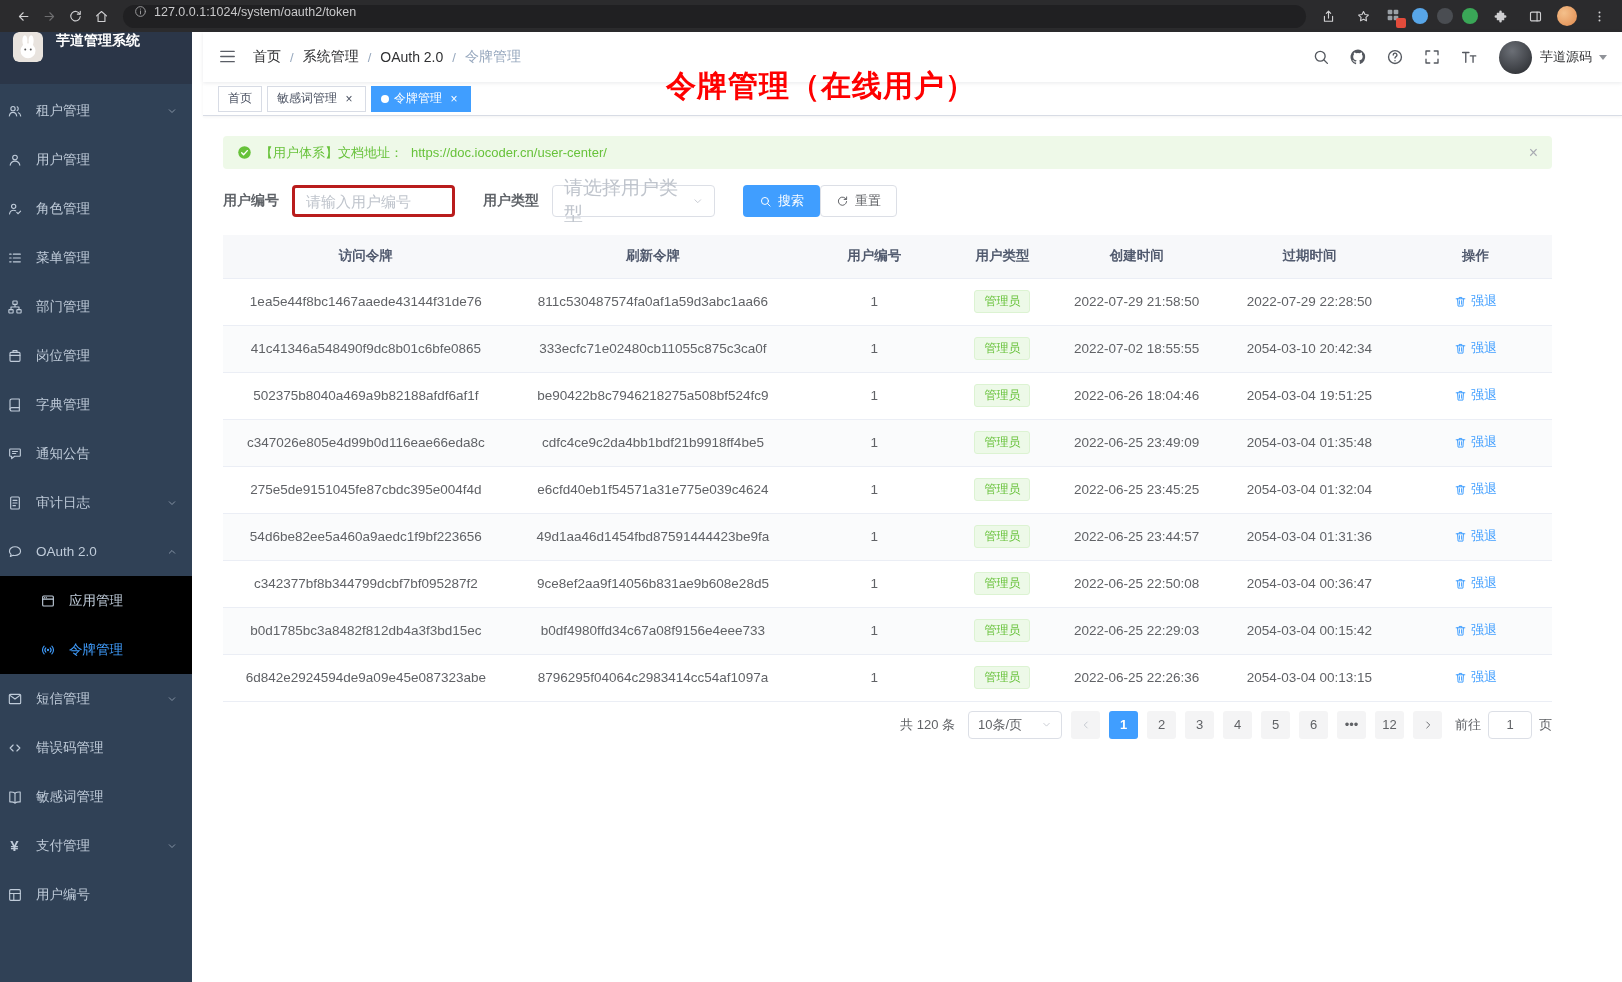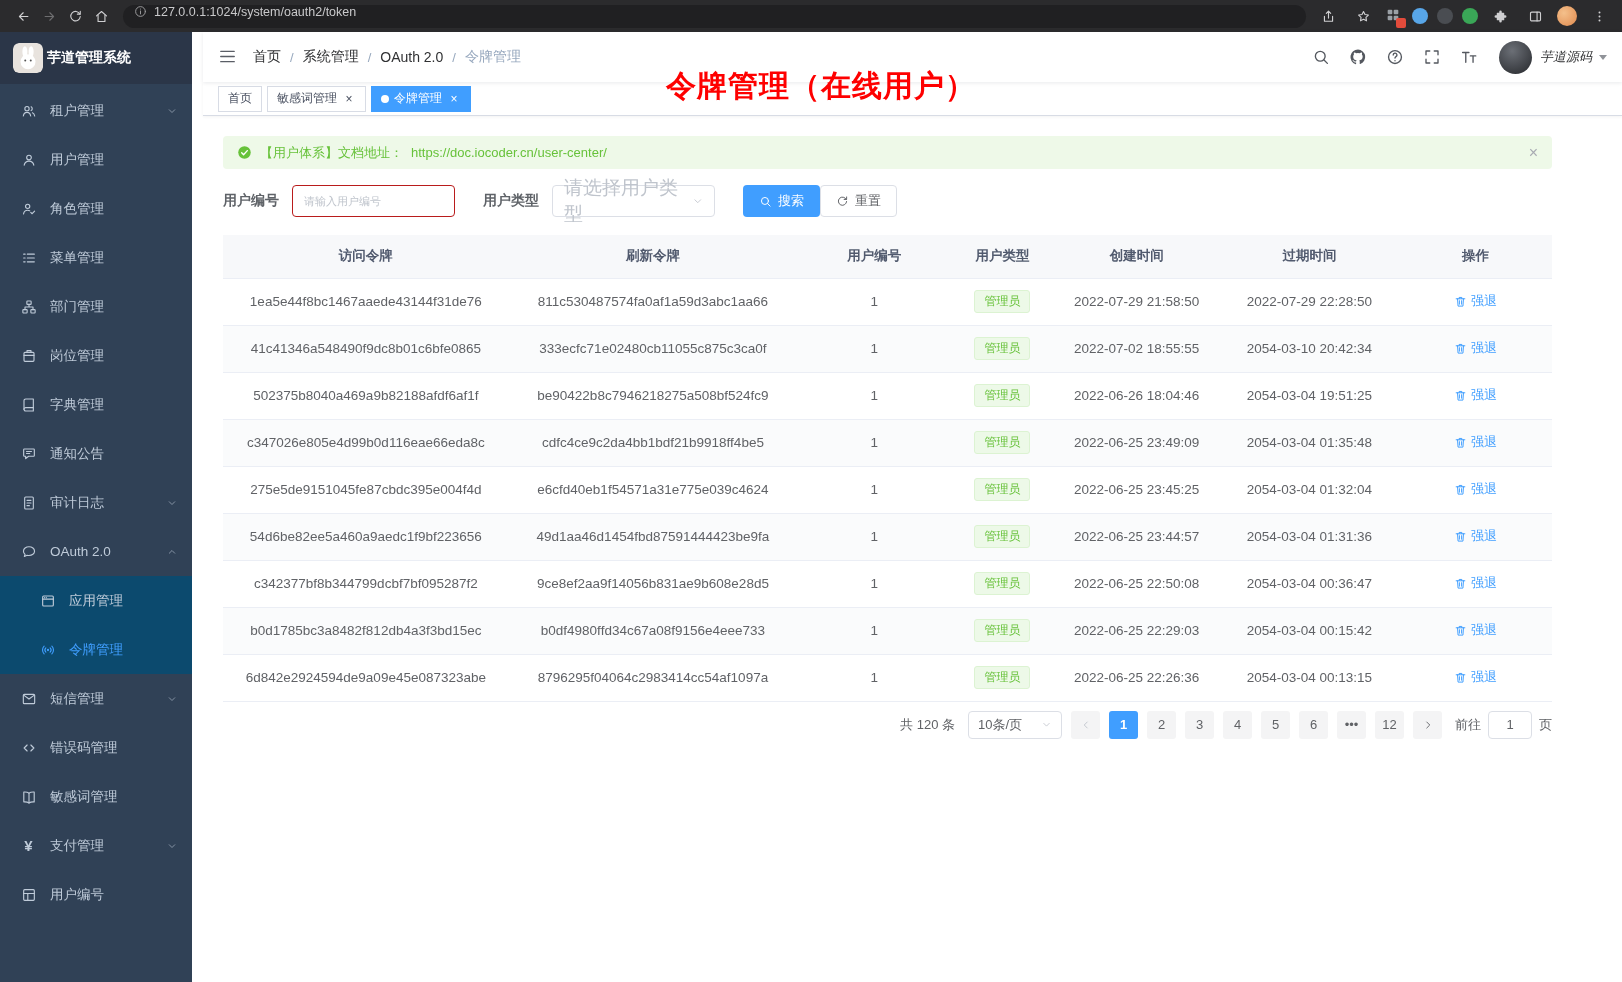--- a/index.html
+++ b/index.html
@@ -21,49 +21,49 @@
   .chrome-right{display:flex;align-items:center;gap:9px;flex:none;}
   .extdot{width:16px;height:16px;border-radius:50%;flex:none;cursor:pointer;}
   .extwrap{position:relative;width:18px;height:18px;flex:none;cursor:pointer;color:#9aa0a6;}
   .extwrap svg{width:16px;height:16px;}
   .extbadge{position:absolute;right:-3px;bottom:-3px;width:10px;height:10px;background:#e24b3b;border-radius:2px;}
   .profile{width:20px;height:20px;border-radius:50%;background:radial-gradient(circle at 35% 35%,#f4c08b,#e08a4e);flex:none;cursor:pointer;}
 
   
   .app{display:flex;height:950px;}
   .sidebar{width:192px;background:#304156;flex:none;display:flex;flex-direction:column;}
-  .logobar{height:52px;background:#2b3648;display:flex;align-items:center;gap:4px;padding:0 13px;}
+  .logobar{height:52px;background:#2b3648;display:flex;gap:13px;padding:0 13px;}
   .logosvg{width:30px;height:30px;border-radius:6px;flex:none;}
   .apptitle{color:#fff;font-size:14px;font-weight:700;white-space:nowrap;}
   .menu{flex:1;padding-top:2px;overflow:hidden;}
-  .mi{height:49px;display:flex;align-items:center;padding:0 14px 0 20px;color:#bfcbd9;font-size:13.5px;cursor:pointer;}
+  .mi{height:49px;display:flex;align-items:center;padding:0 14px 0 6px;color:#bfcbd9;font-size:13.5px;cursor:pointer;}
   .mic{width:17px;height:17px;margin-right:13px;display:flex;align-items:center;justify-content:center;flex:none;}
   .mic svg{width:16px;height:16px;fill:none;stroke:currentColor;stroke-width:1.7;stroke-linecap:round;stroke-linejoin:round;}
   .mil{flex:1;white-space:nowrap;}
   .chev{width:12px;height:12px;display:flex;color:#8d9bac;}
   .chev svg{width:12px;height:12px;fill:none;stroke:currentColor;stroke-width:1.8;stroke-linecap:round;stroke-linejoin:round;}
   .chev.up{transform:rotate(180deg);}
-  .submenu{background:#0c4a6e;}
+  .submenu{background:#000000;}
   .submenu .mi{padding-left:39px;}
   .mi.active{color:#409eff;}
   .payglyph{font-size:15px;font-weight:700;line-height:1;}
 
   
   .main{flex:1;display:flex;flex-direction:column;min-width:0;background:#fff;padding-left:11px;}
   .navbar{height:50px;display:flex;align-items:center;padding:0 15px;background:#fff;box-shadow:0 1px 4px rgba(0,21,41,.09);position:relative;z-index:3;}
   .hamb{width:20px;height:20px;color:#5a5e66;margin-right:15px;display:flex;cursor:pointer;}
   .hamb svg{width:19px;height:19px;}
   .crumbs{display:flex;align-items:center;gap:9px;font-size:14px;}
   .crumb{color:#303133;cursor:pointer;}
   .crumb.current{color:#97a8be;cursor:default;}
   .csep{color:#97a8be;font-size:13px;}
   .tools{margin-left:auto;display:flex;align-items:center;gap:17px;color:#54585f;}
   .tool{width:20px;height:20px;display:flex;align-items:center;justify-content:center;cursor:pointer;}
   .tool svg{width:18px;height:18px;}
-  .userblk{display:flex;align-items:center;cursor:pointer;margin-left:3px;font-style:italic;}
+  .userblk{display:flex;align-items:center;cursor:pointer;margin-left:3px;}
   .uavatar{width:33px;height:33px;border-radius:50%;background:radial-gradient(circle at 40% 30%,#6b6f76,#25272b);flex:none;}
   .uname{font-size:13px;color:#303133;margin-left:8px;white-space:nowrap;}
   .caret{width:0;height:0;border-left:4px solid transparent;border-right:4px solid transparent;border-top:5px solid #909399;margin-left:7px;}
 
   
   .tagsbar{height:34px;display:flex;align-items:center;gap:5px;padding:0 15px;background:#fff;border-bottom:1px solid #d8dce5;box-shadow:0 1px 3px rgba(0,0,0,.05);position:relative;z-index:2;}
   .tv{height:26px;display:inline-flex;align-items:center;gap:5px;padding:0 9px;border:1px solid #d8dce5;background:#fff;color:#495060;font-size:12px;cursor:pointer;}
   .tv.active{background:#409eff;border-color:#409eff;color:#fff;}
   .tvdot{width:8px;height:8px;border-radius:50%;background:#fff;flex:none;}
   .tvclose{width:14px;height:14px;border-radius:50%;display:flex;align-items:center;justify-content:center;font-size:12px;line-height:1;cursor:pointer;}
@@ -71,21 +71,21 @@
   
   .content{flex:1;padding:20px 70px 0 20px;background:#fff;min-height:0;}
   .alert{height:33px;background:#eef9e8;border-radius:4px;display:flex;align-items:center;gap:8px;padding:0 14px;font-size:13px;color:#67c23a;}
   .alert-ic{width:15px;height:15px;display:flex;flex:none;}
   .alert-link{color:#67c23a;text-decoration:none;cursor:pointer;}
   .alert-close{margin-left:auto;color:#a8abb2;font-size:16px;cursor:pointer;line-height:1;}
 
   .filters{display:flex;align-items:center;margin-top:16px;font-size:14px;}
   .fgroup{display:flex;align-items:center;margin-right:28px;}
   .flabel{font-weight:700;color:#5f6368;margin-right:13px;white-space:nowrap;}
-  .ftext-input{width:163px;height:32px;border:1px solid #b91c1c;border-radius:4px;padding:0 11px;font-size:11px;color:#606266;outline:none;font-family:inherit;}
+  .ftext-input{width:163px;height:32px;border:3px solid #b91c1c;border-radius:4px;padding:0 11px;font-size:15px;color:#606266;outline:none;font-family:inherit;}
   .ftext-input::placeholder{color:#bfc4cc;}
   .fselect{width:163px;height:32px;border:1px solid #dcdfe6;border-radius:4px;display:flex;align-items:center;justify-content:space-between;padding:0 11px;font-size:19px;color:#bfc4cc;cursor:pointer;background:#fff;}
   .fselect svg{width:12px;height:12px;color:#c0c4cc;}
   .btn{height:32px;border-radius:4px;display:inline-flex;align-items:center;gap:6px;padding:0 15px;font-size:13px;border:1px solid transparent;cursor:pointer;font-family:inherit;}
   .btn svg{width:13px;height:13px;}
   .btn-primary{background:#409eff;color:#fff;}
   .btn-plain{background:#fff;border-color:#dcdfe6;color:#606266;}
 
   .ttable{width:100%;border-collapse:collapse;margin-top:18px;table-layout:fixed;}
   .ttable th{height:43px;background:#f7f8fa;color:#515a6e;font-weight:600;font-size:13.5px;border-bottom:1px solid #ebeef5;text-align:center;}

